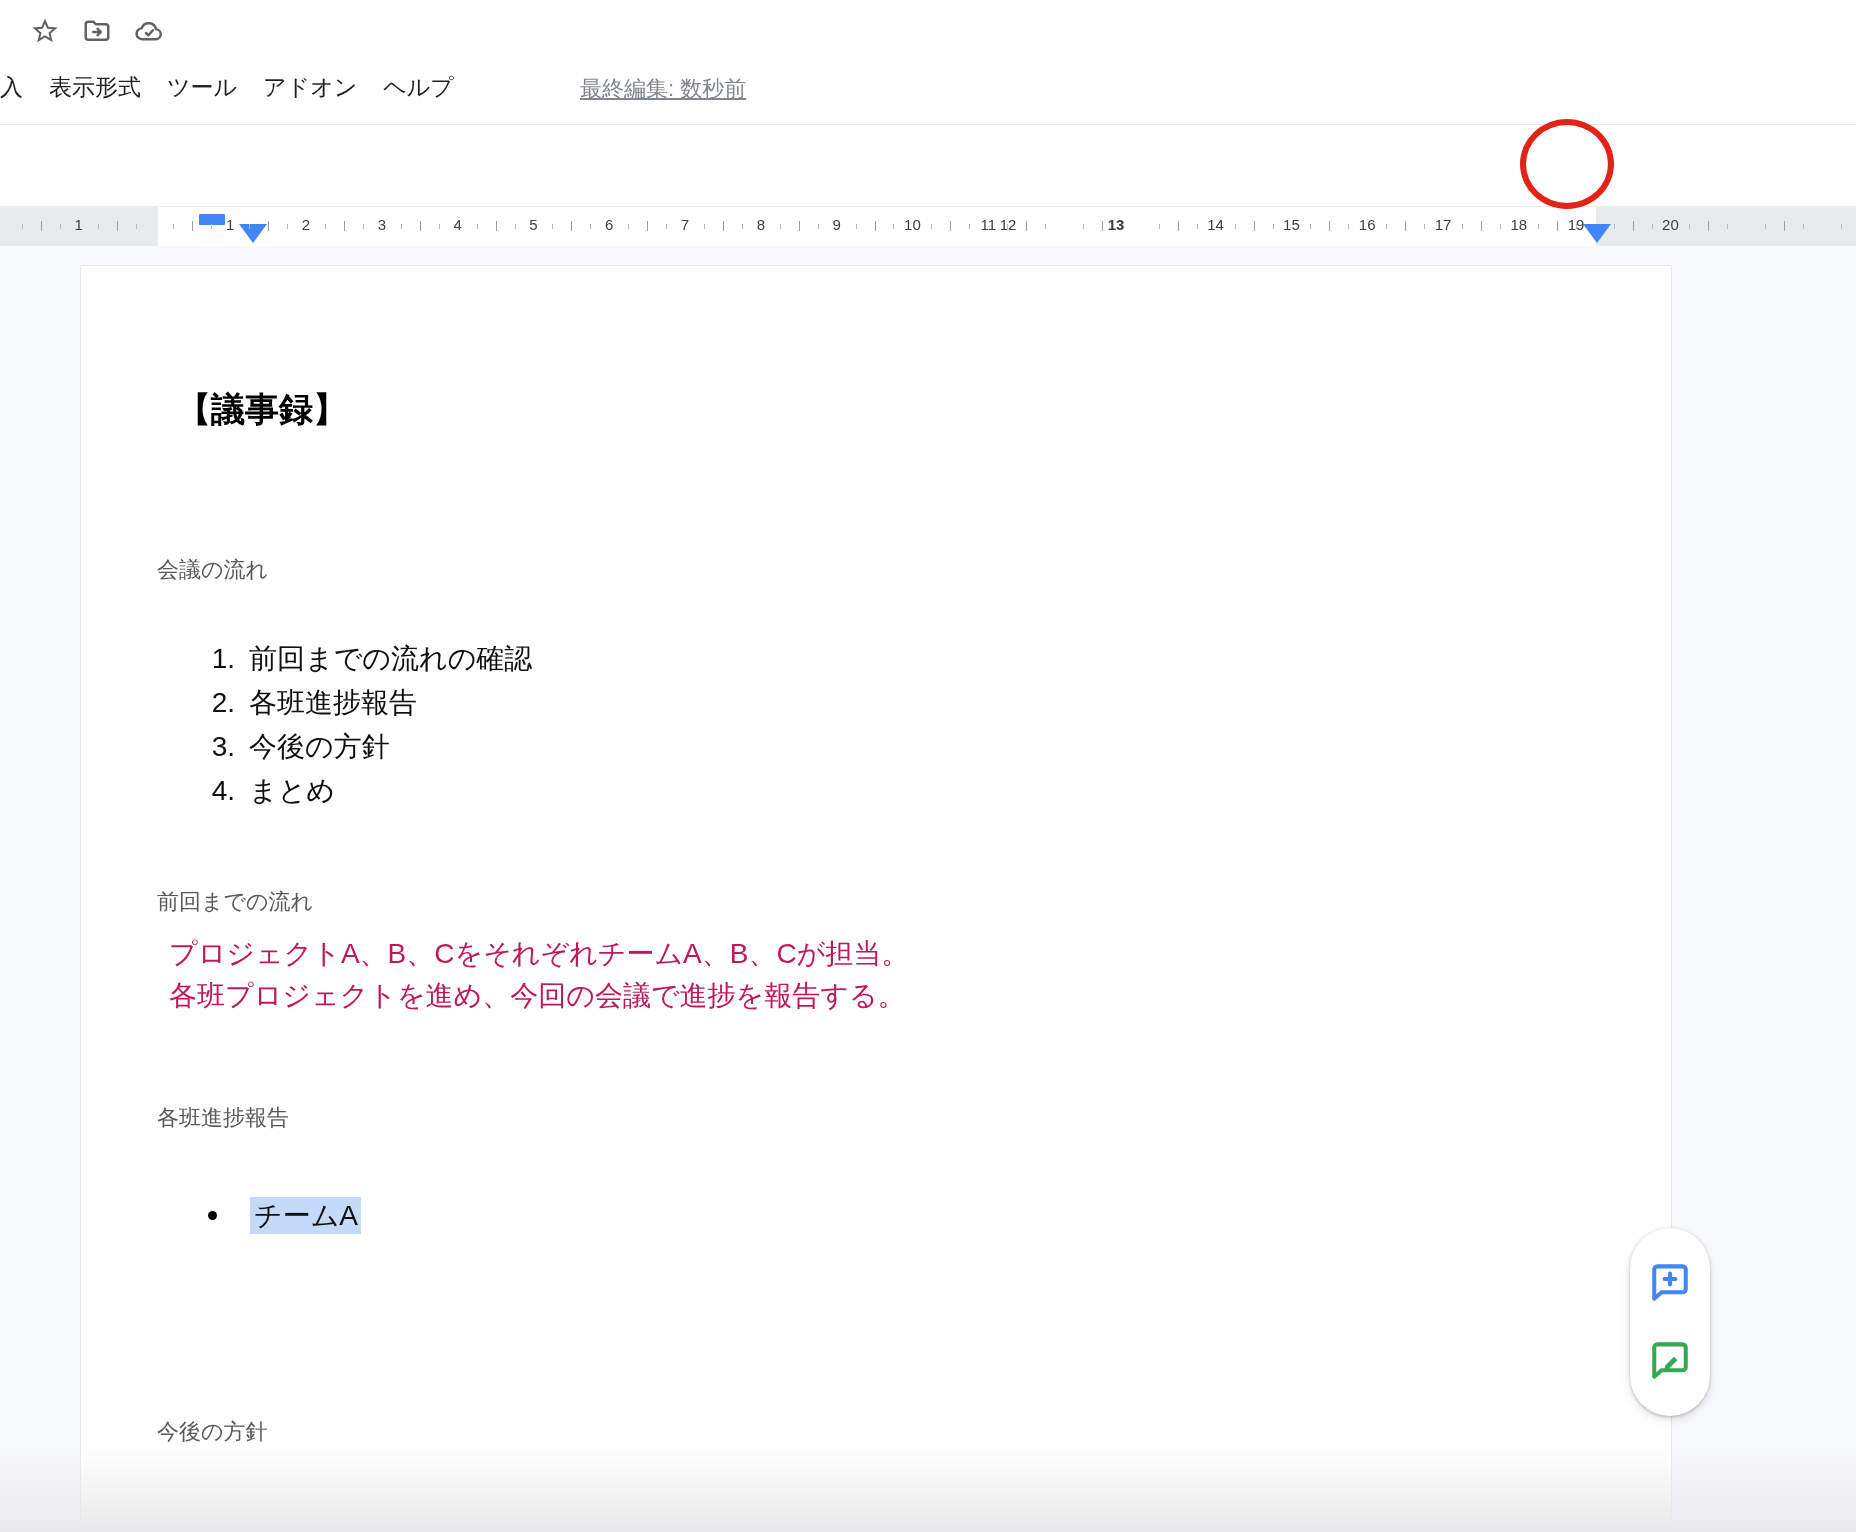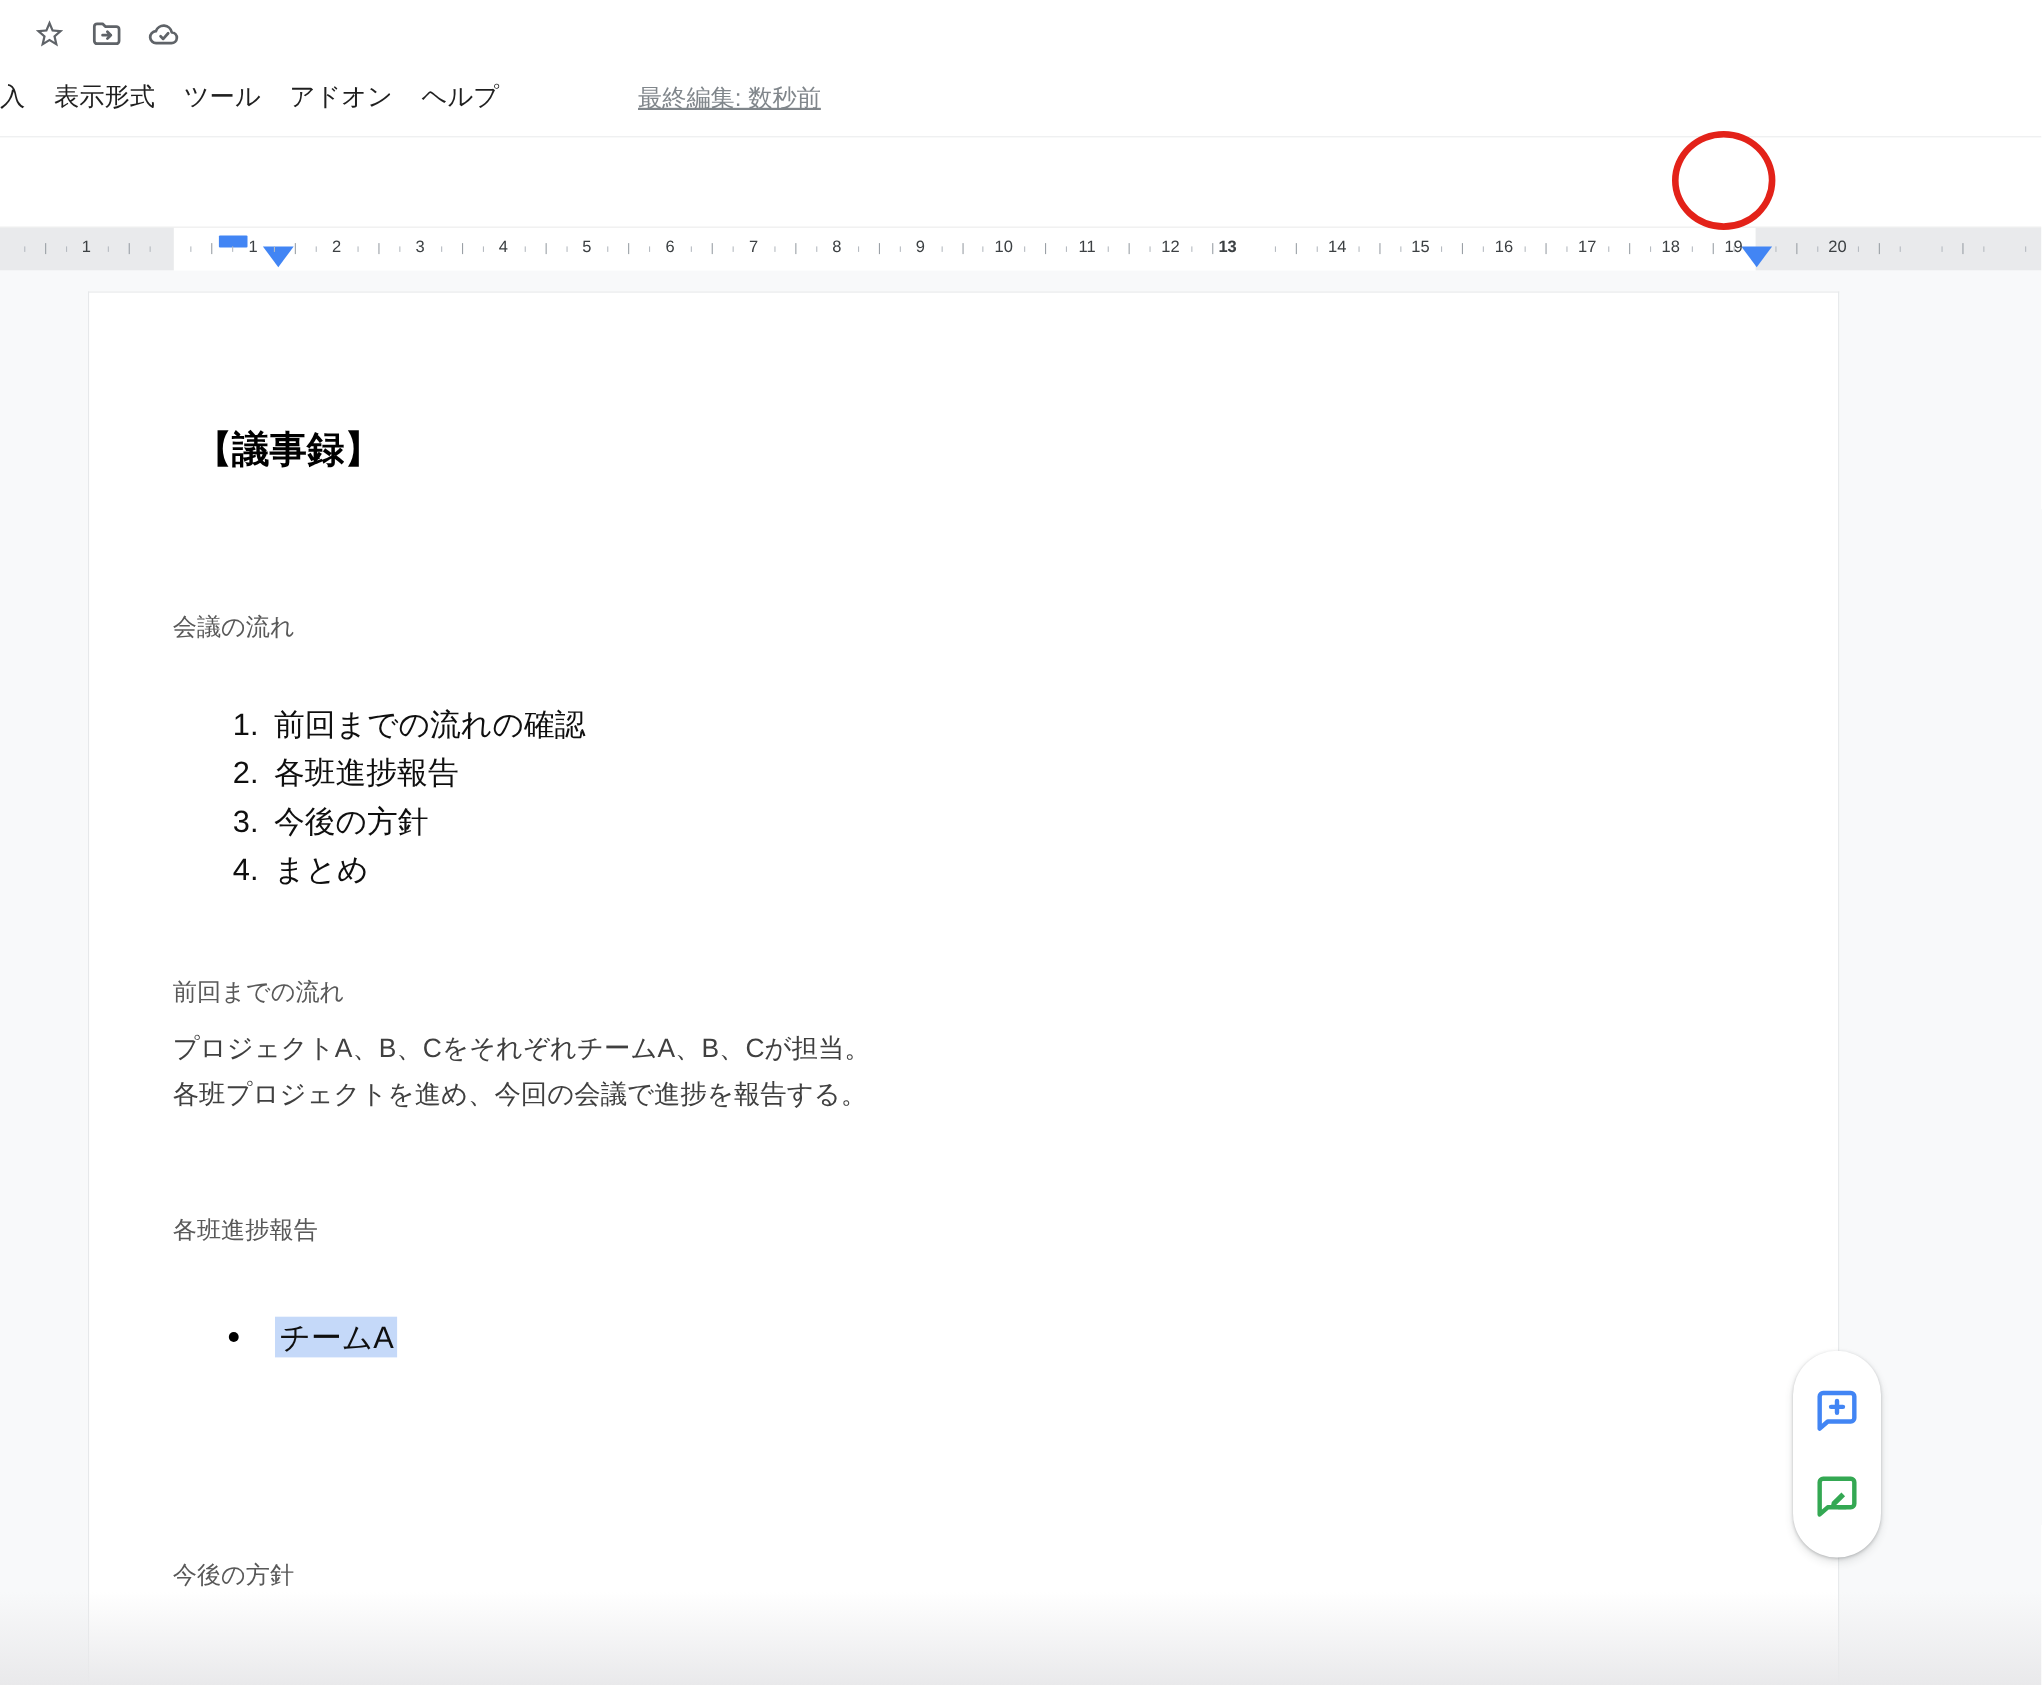--- a/index.html
+++ b/index.html
@@ -56,21 +56,21 @@
 
   
   .canvas{ position:absolute; top:246px; left:0; width:100%; bottom:0; background:#f8f9fa; }
   .page{ position:absolute; left:80px; top:19px; width:1592px; bottom:-2px; background:#fff; border:1px solid #e6e8ea; border-bottom:none; }
   .doc-title{ position:absolute; left:96px; top:121px; font-size:34px; font-weight:700; color:#000; line-height:44px; }
   .doc-h{ position:absolute; left:76px; font-size:22px; color:#595959; line-height:40px; }
   .h-agenda{ top:284px; } .h-previous{ top:616px; } .h-progress{ top:832px; } .h-policy{ top:1146px; }
   .agenda-list{ position:absolute; left:0; top:371px; width:100%; }
   .agenda-line{ height:44px; display:flex; align-items:center; padding-left:124px; font-size:28px; color:#0f0f0f; }
   .agenda-num{ display:inline-block; width:30px; text-align:right; margin-right:14px; }
-  .para{ position:absolute; left:76px; top:667px; font-size:24px; color:#404040; }
+  .para{ position:absolute; left:88px; top:667px; font-size:28px; color:#be185d; }
   .para-line{ height:42px; line-height:42px; white-space:nowrap; }
   .team-list{ position:absolute; left:0; top:930px; width:100%; }
   .team-line{ position:relative; height:38px; display:flex; align-items:center; padding-left:169px; font-size:28px; color:#0f0f0f; }
   .team-dot{ position:absolute; left:127px; top:50%; margin-top:-4.5px; width:9px; height:9px; border-radius:50%; background:#000; }
   .team-text{ display:inline-block; line-height:37px; background:#c5d9f9; padding:0 18px 0 4px; }
   .team-line:last-child .team-text{ padding-right:3px; }
 
   
   .side-pill{ position:absolute; left:1630px; top:1228px; width:80px; height:188px; background:#fff; border-radius:40px;
     box-shadow:0 1px 3px rgba(60,64,67,.3), 0 4px 8px rgba(60,64,67,.15); z-index:30; display:flex; flex-direction:column; align-items:center; justify-content:space-evenly; }
@@ -370,21 +370,21 @@
       <div class="ruler-num" style="left: 306px;">2</div>
       <div class="ruler-num" style="left: 381.8px;">3</div>
       <div class="ruler-num" style="left: 457.6px;">4</div>
       <div class="ruler-num" style="left: 533.4px;">5</div>
       <div class="ruler-num" style="left: 609.2px;">6</div>
       <div class="ruler-num" style="left: 685px;">7</div>
       <div class="ruler-num" style="left: 760.8px;">8</div>
       <div class="ruler-num" style="left: 836.6px;">9</div>
       <div class="ruler-num" style="left: 912.4px;">10</div>
       <div class="ruler-num" style="left: 988.2px;">11</div>
-      <div class="ruler-num" style="left: 1064px;">12</div>
+      <div class="ruler-num" style="left: 1008px;">12</div>
       <div class="ruler-num" style="left: 1116px; font-weight: bold;">13</div>
       <div class="ruler-num" style="left: 1215.6px;">14</div>
       <div class="ruler-num" style="left: 1291.4px;">15</div>
       <div class="ruler-num" style="left: 1367.2px;">16</div>
       <div class="ruler-num" style="left: 1443px;">17</div>
       <div class="ruler-num" style="left: 1518.8px;">18</div>
       <div class="ruler-num" style="left: 1576px;">19</div>
       <div class="ruler-num" style="left: 1670.4px;">20</div>
     </div>
 

